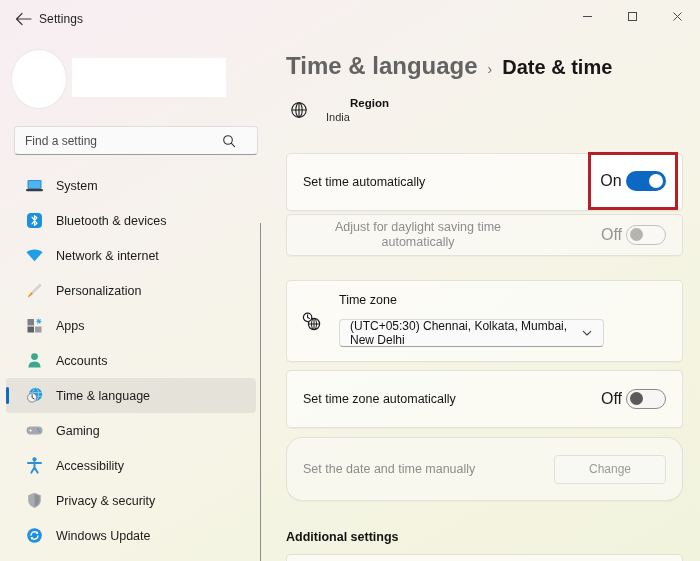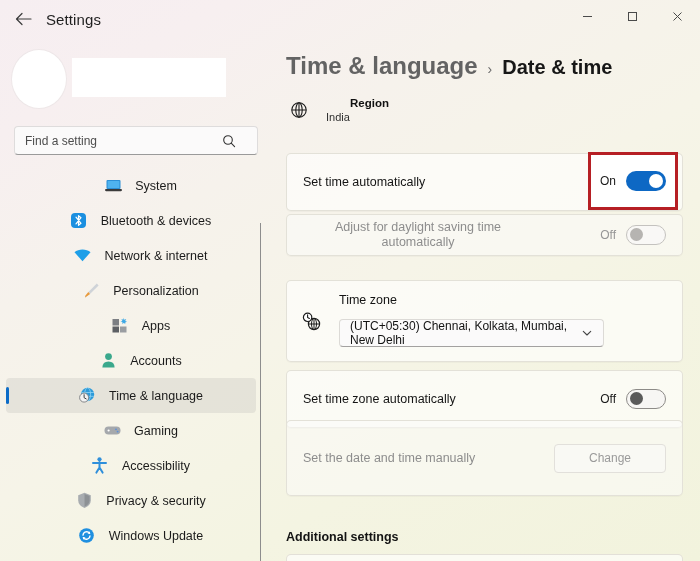--- a/index.html
+++ b/index.html
@@ -29,22 +29,22 @@
   }
   .back-btn {
     width: 30px; height: 28px;
     margin-left: 8px;
     display: flex; align-items: center; justify-content: center;
     border-radius: 4px;
     color: #3a3a3a;
   }
   .back-btn svg { display: block; }
   .app-title {
-    margin-left: 8px;
-    font-size: 15px;
+    margin-left: 1px;
+    font-size: 12px;
     color: #1f1f1f;
     letter-spacing: .1px;
   }
   .win-controls {
     position: absolute; right: 0; top: 0;
     display: flex; height: 33px;
   }
   .win-btn {
     width: 45px; height: 33px;
     display: flex; align-items: center; justify-content: center;
@@ -91,21 +91,20 @@
   .search-input::placeholder { color: #4d4d4d; }
   .search-icon { margin-left: 2px; color: #333; display:flex; }
 
   .nav { position: absolute; left: 6px; top: 130px; width: 250px; }
   .nav-item {
     position: relative;
     height: 35px;
     display: flex; align-items: center;
     border-radius: 4px;
     padding-left: 18px;
-    justify-content: center;
   }
   .nav-item.selected { background: rgba(142,142,142,.16); }
   .nav-item.selected::before {
     content: "";
     position: absolute; left: 0px; top: 9px;
     width: 3px; height: 17px;
     background: #0d6cc7; border-radius: 2px;
   }
   .nav-icon {
     width: 20px; height: 20px;
@@ -151,21 +150,21 @@
     box-shadow: 0 .5px 1px rgba(0,0,0,.03);
   }
   .card .row {
     display: flex; align-items: center;
     height: 100%;
     padding: 0 16px;
   }
   .row-label { font-size: 12.5px; color: #141414; }
   .row-label.dim { color: #8d8d8d; }
   .row-right { margin-left: auto; display: flex; align-items: center; }
-  .state-text { font-size: 12px; color: #1a1a1a; margin-right: 10px; }
+  .state-text { font-size: 16px; color: #1a1a1a; margin-right: 4px; }
   .state-text.dim { color: #969696; }
 
   .toggle {
     width: 40px; height: 20px;
     border-radius: 10px;
     position: relative;
     flex: 0 0 40px;
   }
   .toggle.on { background: #0d68c4; }
   .toggle.on .knob {
@@ -490,21 +489,21 @@
         <span class="row-label">Set time zone automatically</span>
         <span class="row-right">
           <span class="state-text">Off</span>
           <span class="toggle off">
               <span class="knob"></span>
             </span>
         </span>
       </div>
     </div>
 
-    <div class="card" style="top:382px; height:76px; background:rgba(252,251,249,.55);">
+    <div class="card" style="top:399px; height:64px; background:rgba(252,251,249,.55);border-radius:16px;">
       <div class="row">
         <span class="row-label dim">Set the date and time manually</span>
         <span class="row-right">
           <button class="change-btn" disabled="">Change</button>
         </span>
       </div>
     </div>
 
     <div class="section-title" style="top:492px;">Additional settings</div>
     <div class="partial-card" style="top:516px;"></div>

